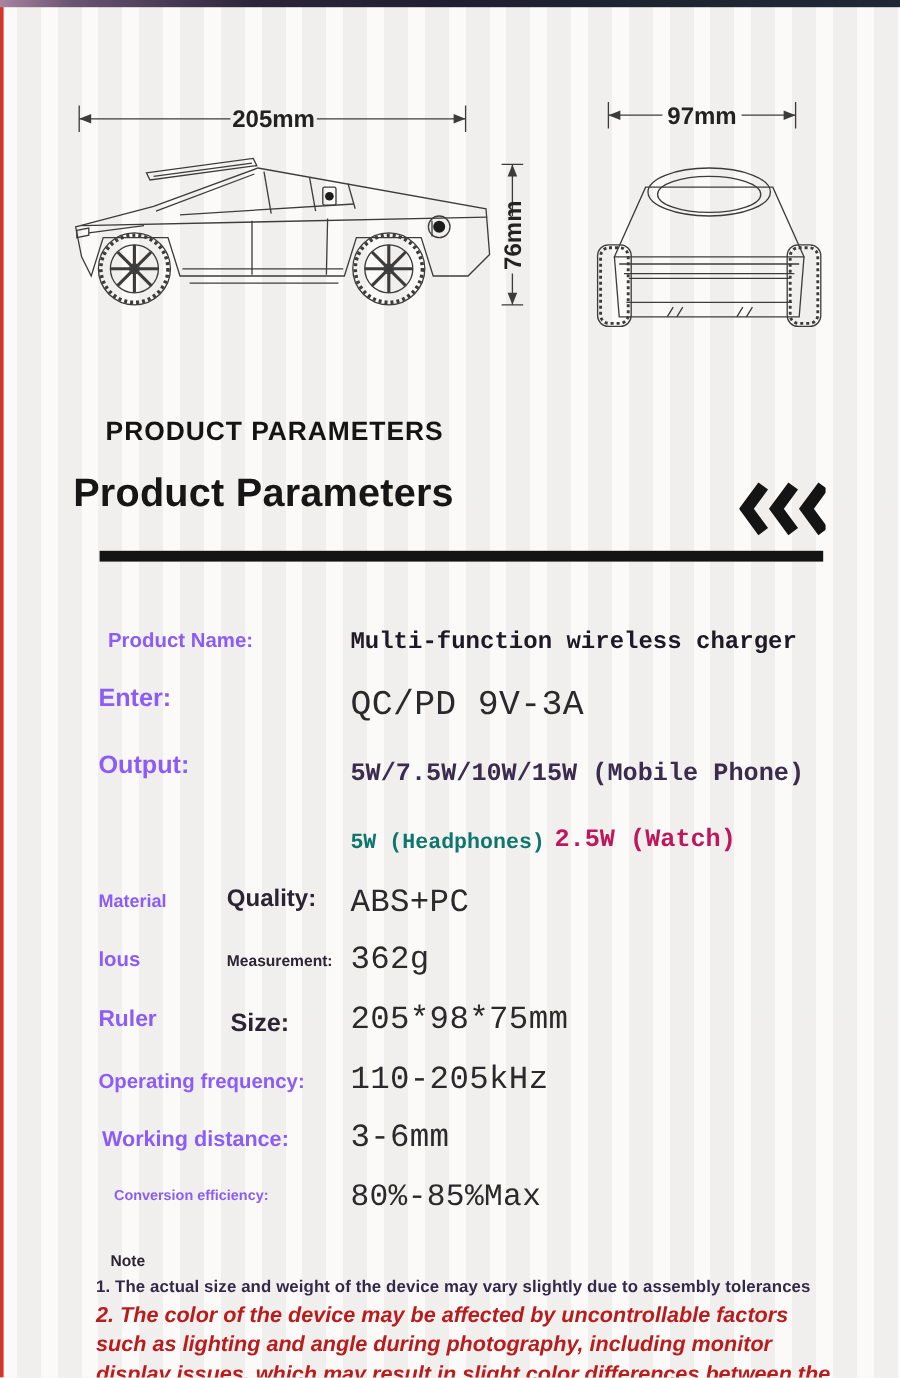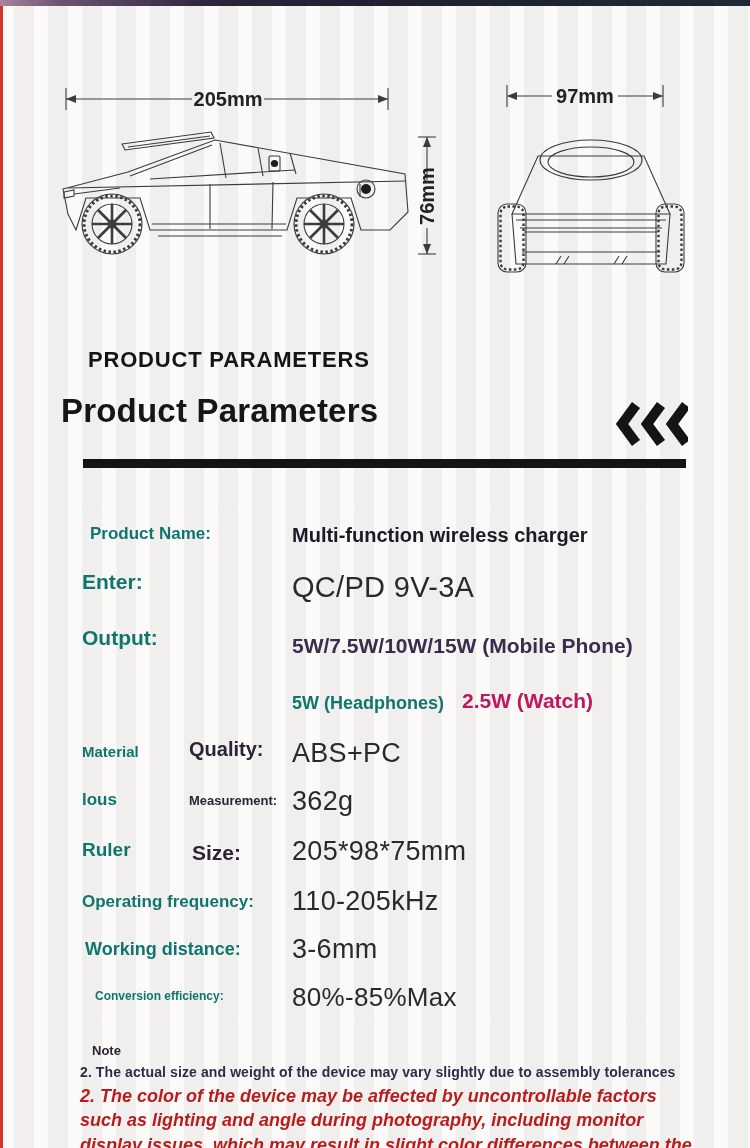--- a/index.html
+++ b/index.html
@@ -33,23 +33,23 @@
   .page-title {
     position: absolute; left: 61px; top: 392px;
     font-size: 33px; font-weight: 700; letter-spacing: 0.2px; color: #161616;
   }
   .chevrons { position: absolute; left: 616px; top: 401px; }
   .black-bar {
     position: absolute; left: 83px; top: 459px; width: 603px; height: 9px;
     background: #141414;
   }
   .row { position: absolute; left: 0; width: 750px; display: flex; align-items: baseline; }
-  .lab { position: absolute; left: 82px; color: #0f766e; font-weight: 700; }
+  .lab { position: absolute; left: 82px; color: #8b5cf6; font-weight: 700; }
   .lab2 { position: absolute; color: #2b2435; font-weight: 700; margin-left: 24px; }
-  .val { position: absolute; left: 292px; color: #262329; }
+  .val { position: absolute; left: 292px; color: #262329; font-family: Liberation Mono, monospace; }
   .thin { font-weight: 400; font-size: 27px; letter-spacing: 0.3px; color: #2a2a2c; }
   .note-block { position: absolute; left: 80px; top: 1043px; width: 612px; }
   .note-title { font-size: 13px; font-weight: 700; color: #2b2435; margin-left: 12px; }
   .note-1 { margin-top: 6px; font-size: 14px; font-weight: 700; color: #33294a; letter-spacing: 0.1px; }
   .note-2 { margin-top: 4px; font-size: 18px; font-weight: 700; color: #b91c1c; line-height: 1.35; font-style: italic; }
   text { font-family: "Liberation Sans", sans-serif; }
 </style>
 </head>
 <body>
 
@@ -233,15 +233,15 @@
   <span class="val thin">3-6mm</span>
 </div>
 
 <div class="row" style="top:982px">
   <span class="lab" style="left:95px; font-size:12px; top:7px">Conversion efficiency:</span>
   <span class="val thin" style="font-size:26px">80%-85%Max</span>
 </div>
 
 <div class="note-block">
   <div class="note-title">Note</div>
-  <div class="note-1">2. The actual size and weight of the device may vary slightly due to assembly tolerances</div>
+  <div class="note-1">1. The actual size and weight of the device may vary slightly due to assembly tolerances</div>
   <div class="note-2">2. The color of the device may be affected by uncontrollable factors such as lighting and angle during photography, including monitor display issues, which may result in slight color differences between the image and the actual product.</div>
 </div>
 
 </body></html>

